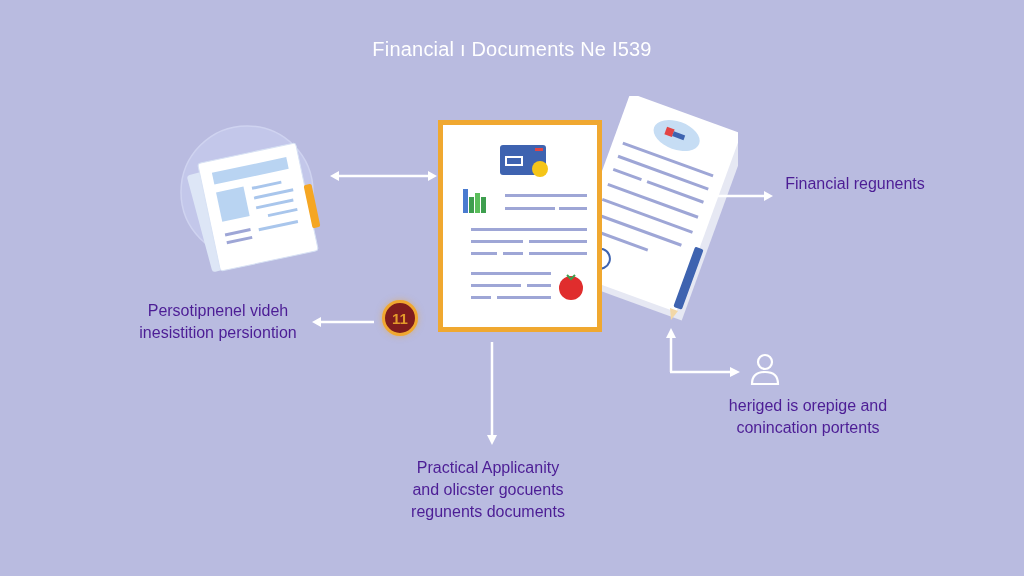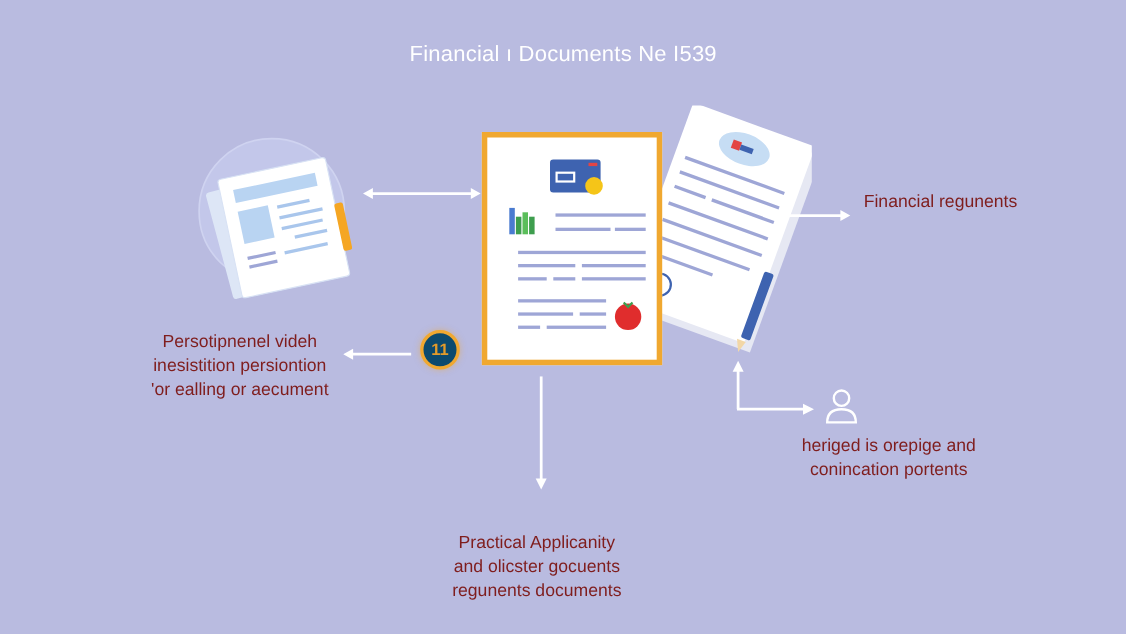--- a/index.html
+++ b/index.html
@@ -1,20 +1,20 @@
 <!DOCTYPE html>
 <html><head>
 <meta charset="utf-8">
 <style>
   html, body { margin:0; padding:0; }
   body { width:1024px; height:576px; background:#B9BBE0; position:relative; overflow:hidden; font-family:"Liberation Sans", "DejaVu Sans", sans-serif; }
   .title { position:absolute; left:0; width:1024px; top:38px; text-align:center; color:#fff; font-size:20px; letter-spacing:0.2px; }
-  .label { position:absolute; color:#7f1d1d; font-size:16px; line-height:22px; text-align:center; }
+  .label { position:absolute; color:#4c1d95; font-size:16px; line-height:22px; text-align:center; }
   .abs { position:absolute; }
-  .badge { position:absolute; left:382px; top:300px; width:36px; height:36px; border-radius:50%; background:#0c4a6e; border:3px solid #F0A830; box-sizing:border-box; color:#E39B2A; font-size:15px; font-weight:bold; display:flex; align-items:center; justify-content:center; box-shadow:0 0 6px rgba(240,168,48,0.5); }
+  .badge { position:absolute; left:382px; top:300px; width:36px; height:36px; border-radius:50%; background:#7f1d1d; border:3px solid #F0A830; box-sizing:border-box; color:#E39B2A; font-size:15px; font-weight:bold; display:flex; align-items:center; justify-content:center; box-shadow:0 0 6px rgba(240,168,48,0.5); }
 </style>
 </head>
 <body>
 
 <div class="title">Financial ı Documents Ne I539</div>
 
 <svg class="abs" style="left:180px;top:122px" width="150" height="150">
   <circle cx="67" cy="70" r="66" fill="#C3C7EA" stroke="#CFD3F0" stroke-width="1.5"></circle>
   <rect x="18" y="40" width="95" height="100" rx="3" fill="#DDE6F6" transform="rotate(-15 65 90)"></rect>
   <rect x="28" y="30" width="100" height="110" rx="3" fill="#FFFFFF" transform="rotate(-12 78 85)" stroke="#D8E2F4"></rect>
@@ -100,36 +100,35 @@
   <polygon points="61,8 52,3 52,13" fill="#fff"></polygon>
 </svg>
 
 <div class="label" style="left:770px;top:173px;width:170px;">
   <div>Financial regunents</div>
 </div>
 
 <div class="label" style="left:110px;top:286px;width:216px;margin-top:14px;">
   <div>Persotipnenel videh</div>
   <div>inesistition persiontion</div>
-  <div>'or ealling or aecument</div>
 </div>
 
 <svg class="abs" style="left:312px;top:314px" width="62" height="16">
   <line x1="8" y1="8" x2="62" y2="8" stroke="#fff" stroke-width="2.5"></line>
   <polygon points="0,8 9,3 9,13" fill="#fff"></polygon>
 </svg>
 
 <div class="badge">11</div>
 
 <svg class="abs" style="left:484px;top:342px" width="16" height="104">
   <line x1="8" y1="0" x2="8" y2="94" stroke="#fff" stroke-width="2.5"></line>
   <polygon points="8,103 3,93 13,93" fill="#fff"></polygon>
 </svg>
 
-<div class="label" style="left:388px;top:483px;width:200px;">
+<div class="label" style="left:388px;top:457px;width:200px;">
   <div>Practical Applicanity</div>
   <div>and olicster gocuents</div>
   <div>regunents documents</div>
 </div>
 
 <svg class="abs" style="left:660px;top:328px" width="80" height="50">
   <line x1="11" y1="8" x2="11" y2="44" stroke="#fff" stroke-width="2.5"></line>
   <polygon points="11,0 6,10 16,10" fill="#fff"></polygon>
   <line x1="10" y1="44" x2="72" y2="44" stroke="#fff" stroke-width="2.5"></line>
   <polygon points="80,44 70,39 70,49" fill="#fff"></polygon>

